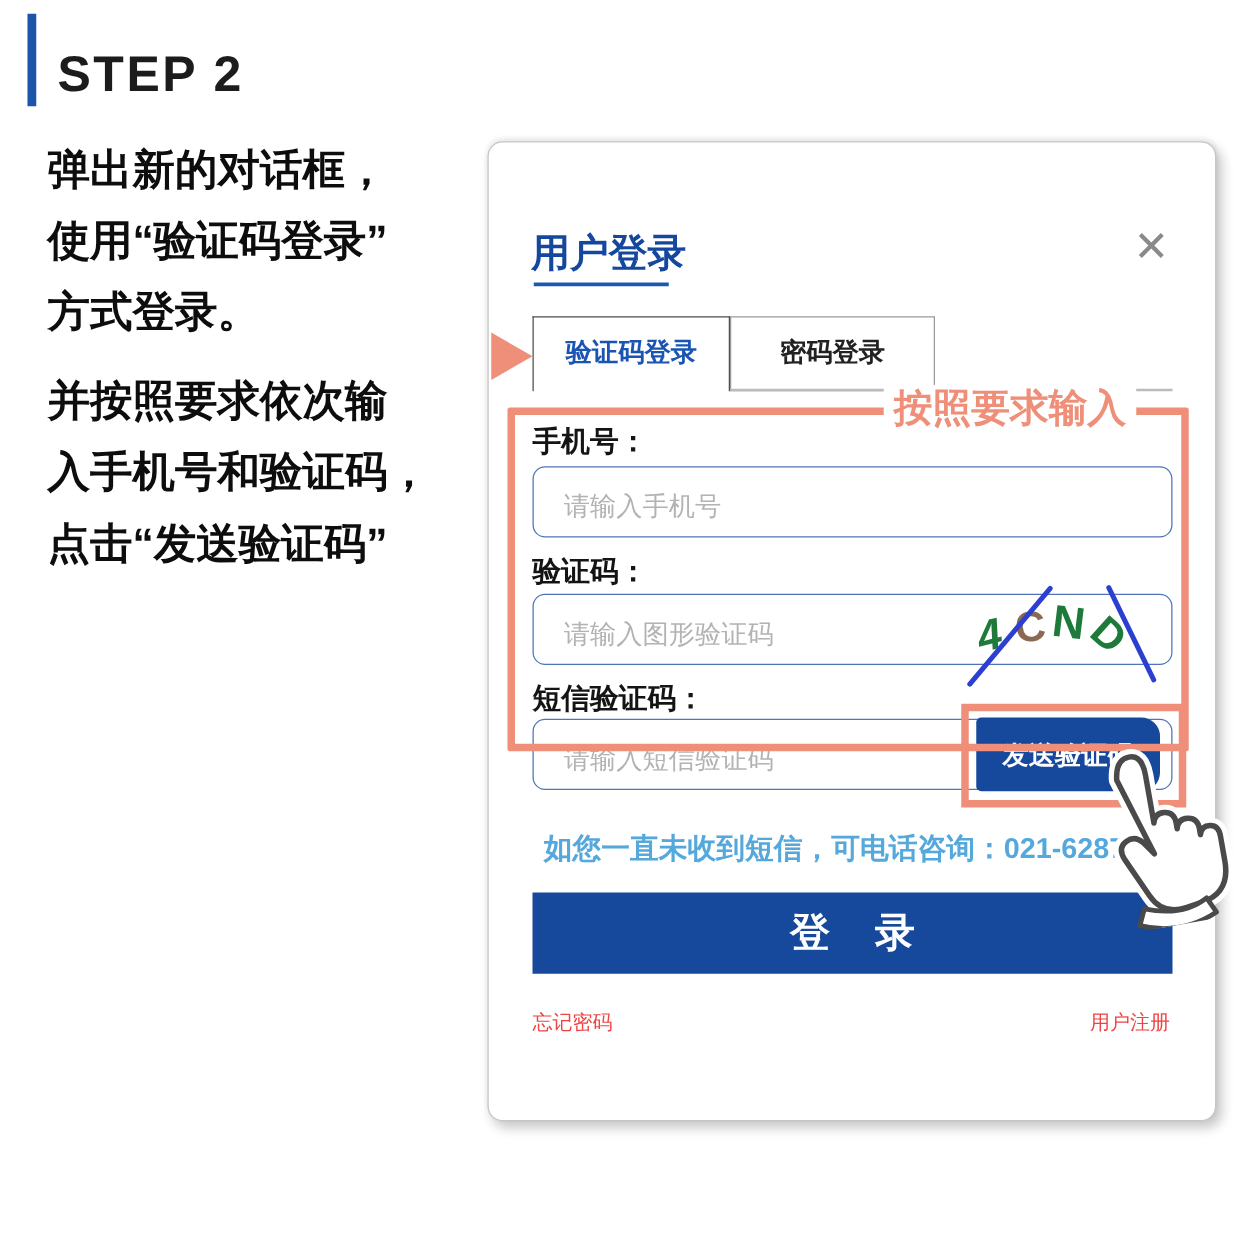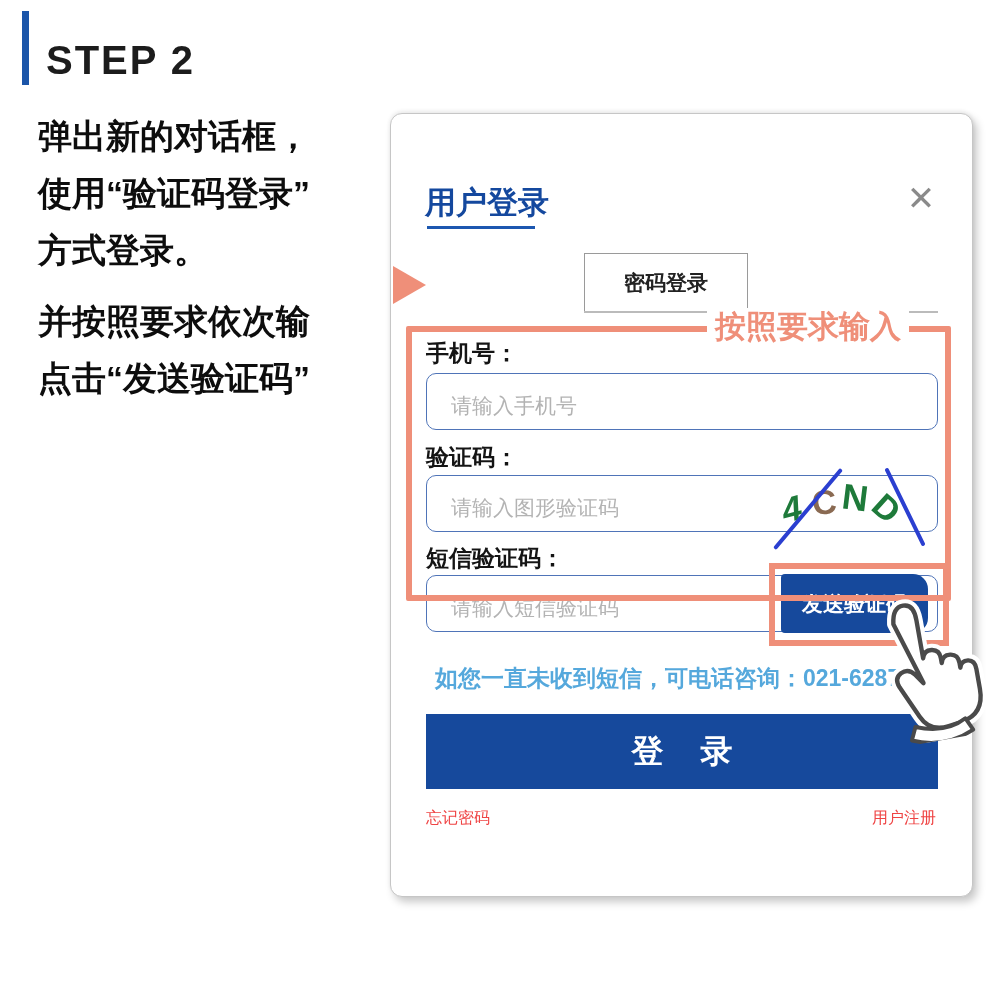--- a/index.html
+++ b/index.html
@@ -57,23 +57,23 @@
   .cap-line { position:absolute; height:4px; background:#2b3fd0; border-radius:2px; }
   .cap-line1 { left:-20px; top:32px; width:104px; transform:rotate(-50deg); }
   .cap-line2 { left:86px; top:30px; width:86px; transform:rotate(64deg); }
 
   .send-btn { position:absolute; left:390px; top:460px; width:147px; height:59px; background:#16499c;
     color:#fff; font-size:21px; font-weight:700; border:none; border-radius:4px 15px 15px 4px;
     cursor:pointer; z-index:3; font-family:"Liberation Sans","DejaVu Sans",sans-serif; }
 
   .help-text { position:absolute; left:44px; top:549px; font-size:23px; font-weight:700; color:#55a8dc; white-space:nowrap; }
 
-  .login-btn { position:absolute; left:35px; top:600px; width:512px; height:75px; background:#16499c;
+  .login-btn { position:absolute; left:35px; top:600px; width:512px; height:65px; background:#16499c;
     color:#fff; font-size:32px; font-weight:700; letter-spacing:14px; text-indent:14px; border:none;
-    cursor:pointer; font-family:Liberation Sans, sans-serif; }
+    cursor:pointer; font-family:Liberation Serif, serif; }
 
   .link { position:absolute; top:694px; font-size:16px; color:#ef4444; cursor:pointer; }
   .link-forgot { left:35px; }
   .link-register { right:36px; }
 
   
   .hand-cursor { position:absolute; left:864px; top:596px; width:122px; height:146px; z-index:20;
     transform:rotate(-10deg); pointer-events:none; }
 </style>
 </head>
@@ -84,30 +84,32 @@
   <div class="step-bar"></div>
   <div class="step-title">STEP 2</div>
 
   <div class="para para1">
     <div>弹出新的对话框，</div>
     <div>使用“验证码登录”</div>
     <div>方式登录。</div>
   </div>
   <div class="para para2">
     <div>并按照要求依次输</div>
+    <div>入手机号和验证码，</div>
     <div>点击“发送验证码”</div>
   </div>
 
   <div class="dialog">
 
     <div class="dialog-title">用户登录</div>
     <div class="title-underline"></div>
     <div class="close-x">✕</div>
 
     <div class="tab-arrow"></div>
+    <div class="tab tab-active">验证码登录</div>
     <div class="tab tab-inactive">密码登录</div>
     <div class="tab-bottomline"></div>
 
     <div class="field-label" style="top:224px;">手机号：</div>
     <input class="text-input" style="top: 259px;" type="text" placeholder="请输入手机号">
 
     <div class="field-label" style="top:328px;">验证码：</div>
     <input class="text-input" style="top: 361px;" type="text" placeholder="请输入图形验证码">
     <div class="captcha-art">
       <span class="cap-0">4</span>

